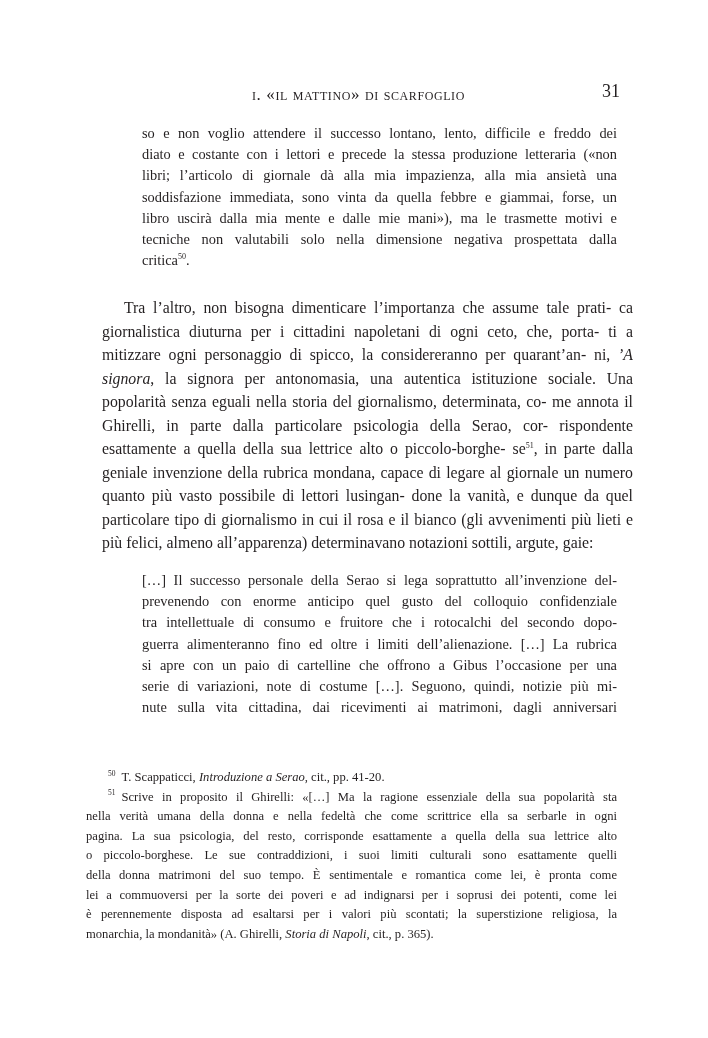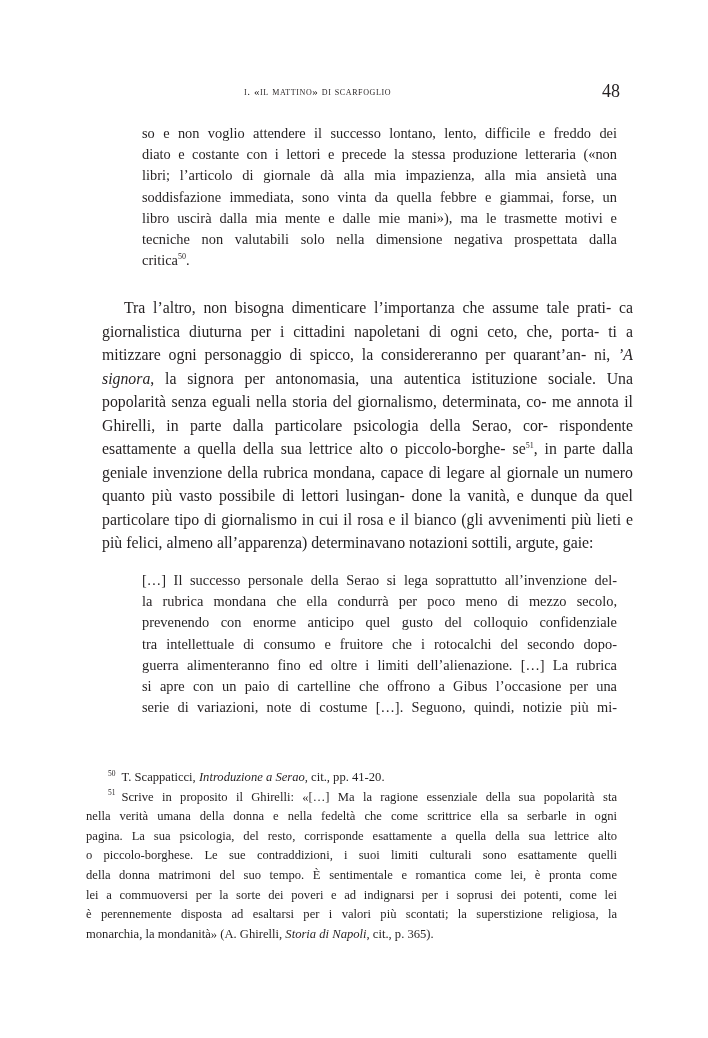--- a/index.html
+++ b/index.html
@@ -4,22 +4,22 @@
 <style>
   html, body { margin: 0; padding: 0; background: #ffffff; }
   body {
     width: 708px; height: 1038px; position: relative; overflow: hidden;
     font-family: "Liberation Serif", "DejaVu Serif", serif; color: #231f20;
   }
   .header {
     position: absolute; top: 81px; left: 0; width: 708px; height: 22px;
   }
   .running-head {
-    position: absolute; left: 244px; top: 4px;
-    font-size: 11px; letter-spacing: 0.6px; font-variant: small-caps; text-transform: lowercase;
+    position: absolute; left: 252px; top: 4px;
+    font-size: 17px; letter-spacing: 0.6px; font-variant: small-caps; text-transform: lowercase;
   }
   .page-number {
     position: absolute; right: 88px; top: 0px; font-size: 18px;
   }
   .block {
     position: absolute; text-align: justify; font-size: 15.4px; line-height: 21.6px;
   }
   .quote { left: 142px; width: 475px; font-size: 14.4px; line-height: 21.2px; }
   .quote1 { top: 123px; }
   .body-para { top: 296px; left: 86px; width: 531px; text-indent: 22px; font-size: 15.8px; line-height: 23.5px; margin-left: 16px; }
@@ -33,21 +33,21 @@
   }
   .note-first { text-indent: 22px; }
   .nm { font-size: 7.5px; vertical-align: super; line-height: 0; margin-right: 6px; }
   i { font-style: italic; }
 </style>
 </head>
 <body>
 
 <div class="header">
   <span class="running-head">I. «Il Mattino» di Scarfoglio</span>
-  <span class="page-number">48</span>
+  <span class="page-number">31</span>
 </div>
 
 <div class="block quote quote1">
   <span class="line">so e non voglio attendere il successo lontano, lento, difficile e freddo dei</span>
   <span class="line">diato e costante con i lettori e precede la stessa produzione letteraria («non</span>
   <span class="line">libri; l’articolo di giornale dà alla mia impazienza, alla mia ansietà una</span>
   <span class="line">soddisfazione immediata, sono vinta da quella febbre e giammai, forse, un</span>
   <span class="line">libro uscirà dalla mia mente e dalle mie mani»), ma le trasmette motivi e</span>
   <span class="line">tecniche non valutabili solo nella dimensione negativa prospettata dalla</span>
   <span class="line last"><span>critica</span><sup>50</sup><span>.</span></span>
@@ -63,26 +63,26 @@
   <span>rispondente esattamente a quella della sua lettrice alto o piccolo-borghe-</span>
   <span>se</span><sup>51</sup><span>, in parte dalla geniale invenzione della rubrica mondana, capace di</span>
   <span>legare al giornale un numero quanto più vasto possibile di lettori lusingan-</span>
   <span>done la vanità, e dunque da quel particolare tipo di giornalismo in cui il</span>
   <span>rosa e il bianco (gli avvenimenti più lieti e più felici, almeno all’apparenza)</span>
   <span>determinavano notazioni sottili, argute, gaie:</span>
 </div>
 
 <div class="block quote quote2">
   <span class="line">[…] Il successo personale della Serao si lega soprattutto all’invenzione del-</span>
-  <span class="line">la rubrica mondana che ella condurrà per poco meno di mezzo secolo,</span>
   <span class="line">prevenendo con enorme anticipo quel gusto del colloquio confidenziale</span>
   <span class="line">tra intellettuale di consumo e fruitore che i rotocalchi del secondo dopo-</span>
   <span class="line">guerra alimenteranno fino ed oltre i limiti dell’alienazione. […] La rubrica</span>
   <span class="line">si apre con un paio di cartelline che offrono a Gibus l’occasione per una</span>
   <span class="line">serie di variazioni, note di costume […]. Seguono, quindi, notizie più mi-</span>
+  <span class="line">nute sulla vita cittadina, dai ricevimenti ai matrimoni, dagli anniversari</span>
 </div>
 
 <div class="notes">
   <div class="note-first">
     <span class="nm">50</span><span>T. Scappaticci, </span><i>Introduzione a Serao</i><span>, cit., pp. 41-20.</span>
   </div>
   <div>
     <span class="line note-first"><span class="nm">51</span><span>Scrive in proposito il Ghirelli: «[…] Ma la ragione essenziale della sua popolarità sta</span></span>
     <span class="line">nella verità umana della donna e nella fedeltà che come scrittrice ella sa serbarle in ogni</span>
     <span class="line">pagina. La sua psicologia, del resto, corrisponde esattamente a quella della sua lettrice alto</span>

